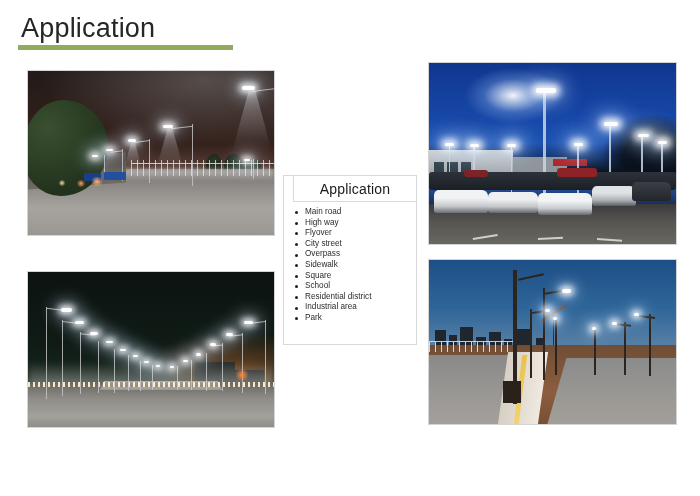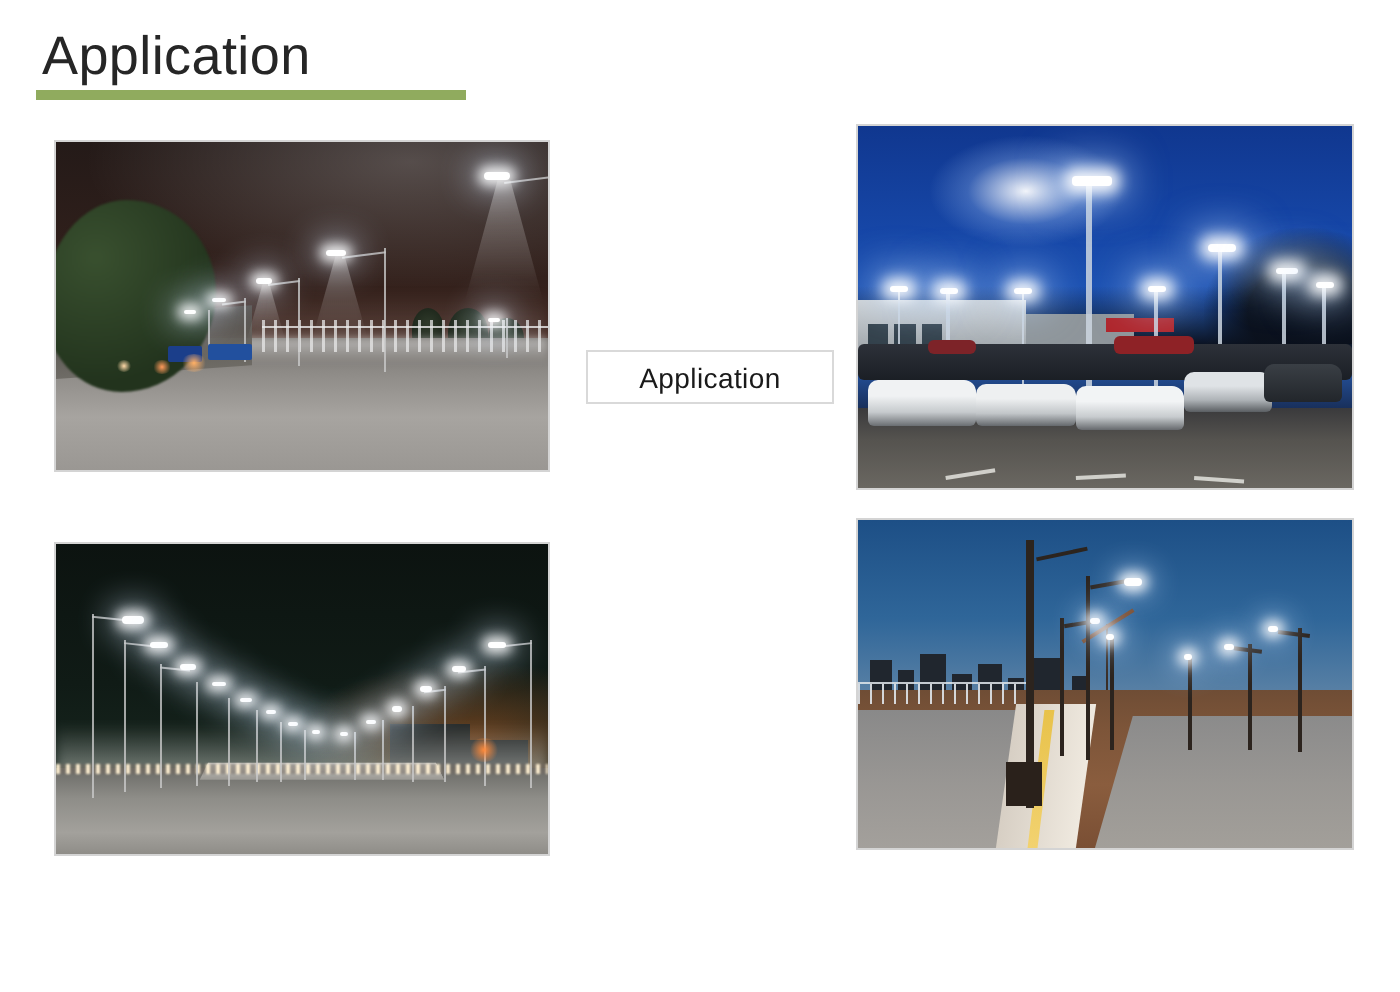--- a/index.html
+++ b/index.html
@@ -494,17 +494,32 @@
 
       <div class="pole" style="left:89%;top:33%;height:38%;width:1.8px;"></div>
       <div class="arm" style="left:85%;top:34%;width:16px;transform:rotate(7deg);"></div>
       <div class="lamphead" style="left:83%;top:32.5%;"></div>
 
       <div class="pole" style="left:67%;top:42%;height:28%;width:1.4px;"></div>
       <div class="lamphead" style="left:66%;top:41%;width:4px;height:2.5px;"></div>
     </div>
   </div>
 
+  <div class="panel">
+    <ul>
+        <li>Main road</li>
+        <li>High way</li>
+        <li>Flyover</li>
+        <li>City street</li>
+        <li>Overpass</li>
+        <li>Sidewalk</li>
+        <li>Square</li>
+        <li>School</li>
+        <li>Residential district</li>
+        <li>Industrial area</li>
+        <li>Park</li>
+      </ul>
+  </div>
   <div class="panel-head">
     <span>Application</span>
   </div>
 
 </div>
 
 </body></html>

